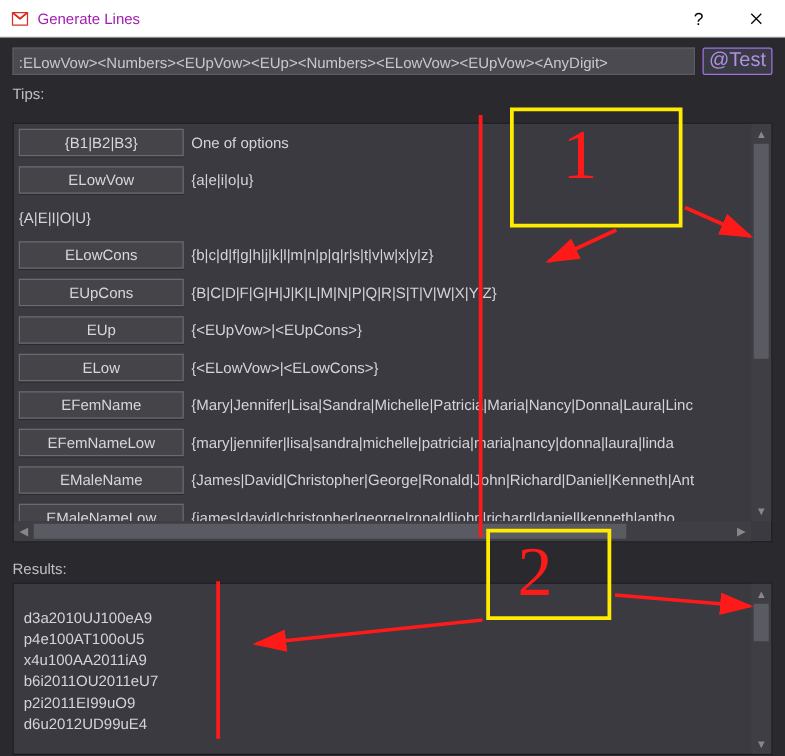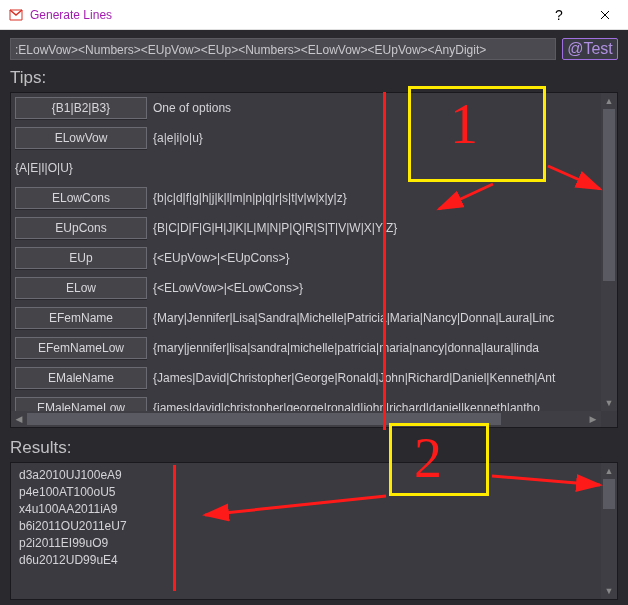--- a/index.html
+++ b/index.html
@@ -6,36 +6,36 @@
 body{width:628px;height:605px;background:#fff;overflow:hidden;position:relative}
 .titlebar{height:30px;background:#fff;display:flex;align-items:center;padding:0 0 0 8px;border-bottom:1px solid #e0e0e0}
 .titlebar .icon{width:16px;height:16px;margin-right:6px;display:flex;align-items:center;justify-content:center}
 .titlebar .title{flex:1;font-size:12px;color:#a21caf}
 .titlebar .wbtn{width:46px;height:30px;display:flex;align-items:center;justify-content:center;font-size:14px;color:#000;cursor:pointer}
 .dark{background:#2a2a2e;height:575px;position:relative;color:#d4d4d4;font-size:12px}
 .inputrow{display:flex;align-items:flex-end;padding:8px 10px 6px;gap:6px}
 .genfield{flex:1;height:22px;background:#4a4a50;color:#d0d0d4;border:1px solid #5a5a60;padding:2px 4px;font-size:12px;line-height:18px;white-space:nowrap;overflow:hidden}
 .labelseg{color:#c8c8cc}
 .testbtn{width:56px;height:22px;background:#3a3a44;border:1px solid #a070e0;color:#b090e0;font-size:16px;display:flex;align-items:center;justify-content:center;cursor:pointer;border-radius:2px}
-.sectionlabel{padding:2px 10px 4px;font-size:17px;color:#c0c0c4}
-.tipspanel{margin:0 10px;height:336px;background:#3a3a40;border:1px solid #1a1a1e;position:relative}
+.sectionlabel{padding:2px 10px 4px;font-size:12px;color:#c0c0c4}
+.tipspanel{margin:12px 10px;height:336px;background:#3a3a40;border:1px solid #1a1a1e;position:relative}
 .tipsscroll{position:absolute;top:0;left:0;right:16px;bottom:16px;overflow:hidden}
 .tipsrow{display:flex;align-items:center;height:30px;padding:0 4px;gap:6px}
 .tagbtn{width:132px;height:22px;background:#444449;border:1px solid #6a6a72;color:#d8d8dc;font-size:12px;display:flex;align-items:center;justify-content:center;cursor:pointer;box-shadow:0 1px 0 #2a2a2e}
 .tagval{flex:1;color:#d4d4d8;font-size:12px;white-space:nowrap;overflow:hidden}
 .vscroll{position:absolute;top:0;right:0;bottom:16px;width:16px;background:#3e3e44}
 .vscroll .up,.vscroll .down{height:16px;display:flex;align-items:center;justify-content:center;color:#888;font-size:9px}
 .vscroll .track{position:absolute;top:16px;bottom:16px;left:0;right:0}
 .vscroll .thumb{position:absolute;top:0;left:2px;right:2px;height:60%;background:#5a5a62}
 .hscroll{position:absolute;bottom:0;left:0;right:16px;height:16px;background:#3e3e44;display:flex}
 .hscroll .l,.hscroll .r{width:16px;display:flex;align-items:center;justify-content:center;color:#888;font-size:9px}
 .hscroll .track{flex:1;position:relative}
 .hscroll .thumb{position:absolute;top:2px;left:0;height:12px;width:85%;background:#5a5a62}
 .resultspanel{margin:0 10px;height:138px;background:#3a3a40;border:1px solid #1a1a1e;position:relative}
-.resultsinner{position:absolute;top:0;left:0;right:16px;bottom:0;padding:4px 8px;overflow:hidden}
+.resultsinner{position:absolute;top:0;left:0;right:16px;bottom:0;padding:19px 8px;overflow:hidden}
 .resultline{font-size:12px;color:#d4d4d8;line-height:17px;font-family:"Segoe UI",Tahoma,sans-serif}
 .rvscroll{position:absolute;top:0;right:0;bottom:0;width:16px;background:#3e3e44}
 .rvscroll .up,.rvscroll .down{height:16px;display:flex;align-items:center;justify-content:center;color:#888;font-size:9px}
 .rvscroll .track{position:absolute;top:16px;bottom:16px;left:0;right:0}
 .rvscroll .thumb{position:absolute;top:0;left:2px;right:2px;height:30px;background:#5a5a62}
 .anno{position:absolute;pointer-events:none}
 .box{border:3px solid #ffeb00}
 .num{color:#ff1a1a;font-size:56px;font-family:"Comic Sans MS",cursive;font-weight:normal}
 .redline{background:#ff1a1a}
 svg.arrow{position:absolute;overflow:visible;pointer-events:none}

